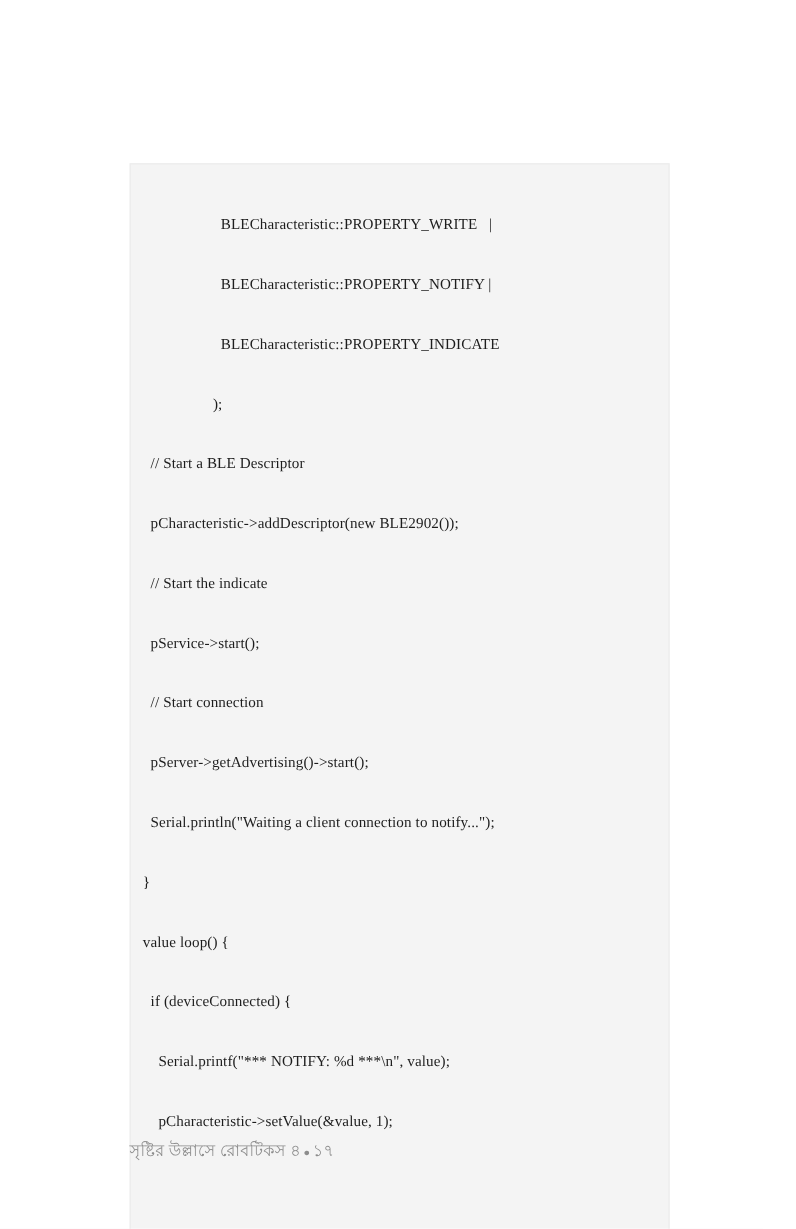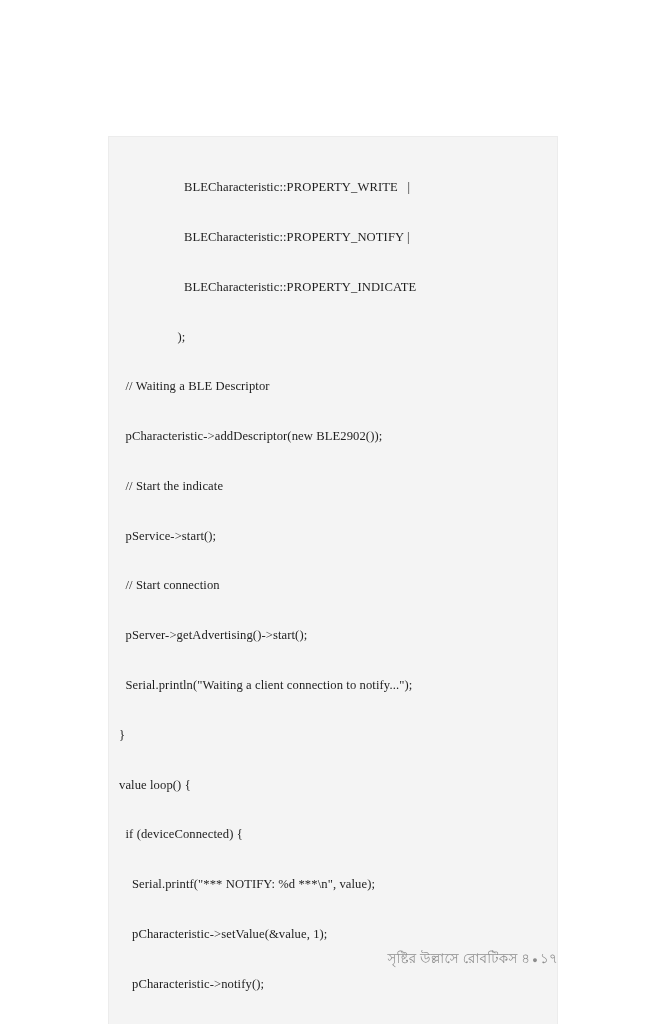--- a/index.html
+++ b/index.html
@@ -56,21 +56,20 @@
     white-space: pre;
     min-height: 16.6px;
   }
 
   
   .footer {
     position: absolute;
     left: 108px;
     top: 925px;
     width: 450px;
-    text-align: right;
     font-family: "Liberation Serif", "DejaVu Serif", serif;
     font-size: 13.4px;
     line-height: 20px;
     color: #8d8d8d;
     letter-spacing: 0.3px;
   }
   .footer .dot {
     font-size: 9px;
     vertical-align: middle;
     padding: 0 2px;
@@ -81,33 +80,32 @@
 
 <div class="page">
 
   <div class="content">
 
     <div class="code-block main">
       <span class="code-line">                    BLECharacteristic::PROPERTY_WRITE   |</span>
       <span class="code-line">                    BLECharacteristic::PROPERTY_NOTIFY |</span>
       <span class="code-line">                    BLECharacteristic::PROPERTY_INDICATE</span>
       <span class="code-line">                  );</span>
-      <span class="code-line">  // Waiting a BLE Descriptor</span>
+      <span class="code-line">  // Start a BLE Descriptor</span>
       <span class="code-line">  pCharacteristic-&gt;addDescriptor(new BLE2902());</span>
       <span class="code-line">  // Start the indicate</span>
       <span class="code-line">  pService-&gt;start();</span>
       <span class="code-line">  // Start connection</span>
       <span class="code-line">  pServer-&gt;getAdvertising()-&gt;start();</span>
       <span class="code-line">  Serial.println("Waiting a client connection to notify...");</span>
       <span class="code-line">}</span>
       <span class="code-line">value loop() {</span>
       <span class="code-line">  if (deviceConnected) {</span>
       <span class="code-line">    Serial.printf("*** NOTIFY: %d ***\n", value);</span>
       <span class="code-line">    pCharacteristic-&gt;setValue(&amp;value, 1);</span>
-      <span class="code-line">    pCharacteristic-&gt;notify();</span>
       
       
       
       
     </div>
 
   </div>
 
   <div class="footer">
     <span>সৃষ্টির উল্লাসে রোবটিকস ৪</span><span class="dot">●</span><span>১৭</span>

